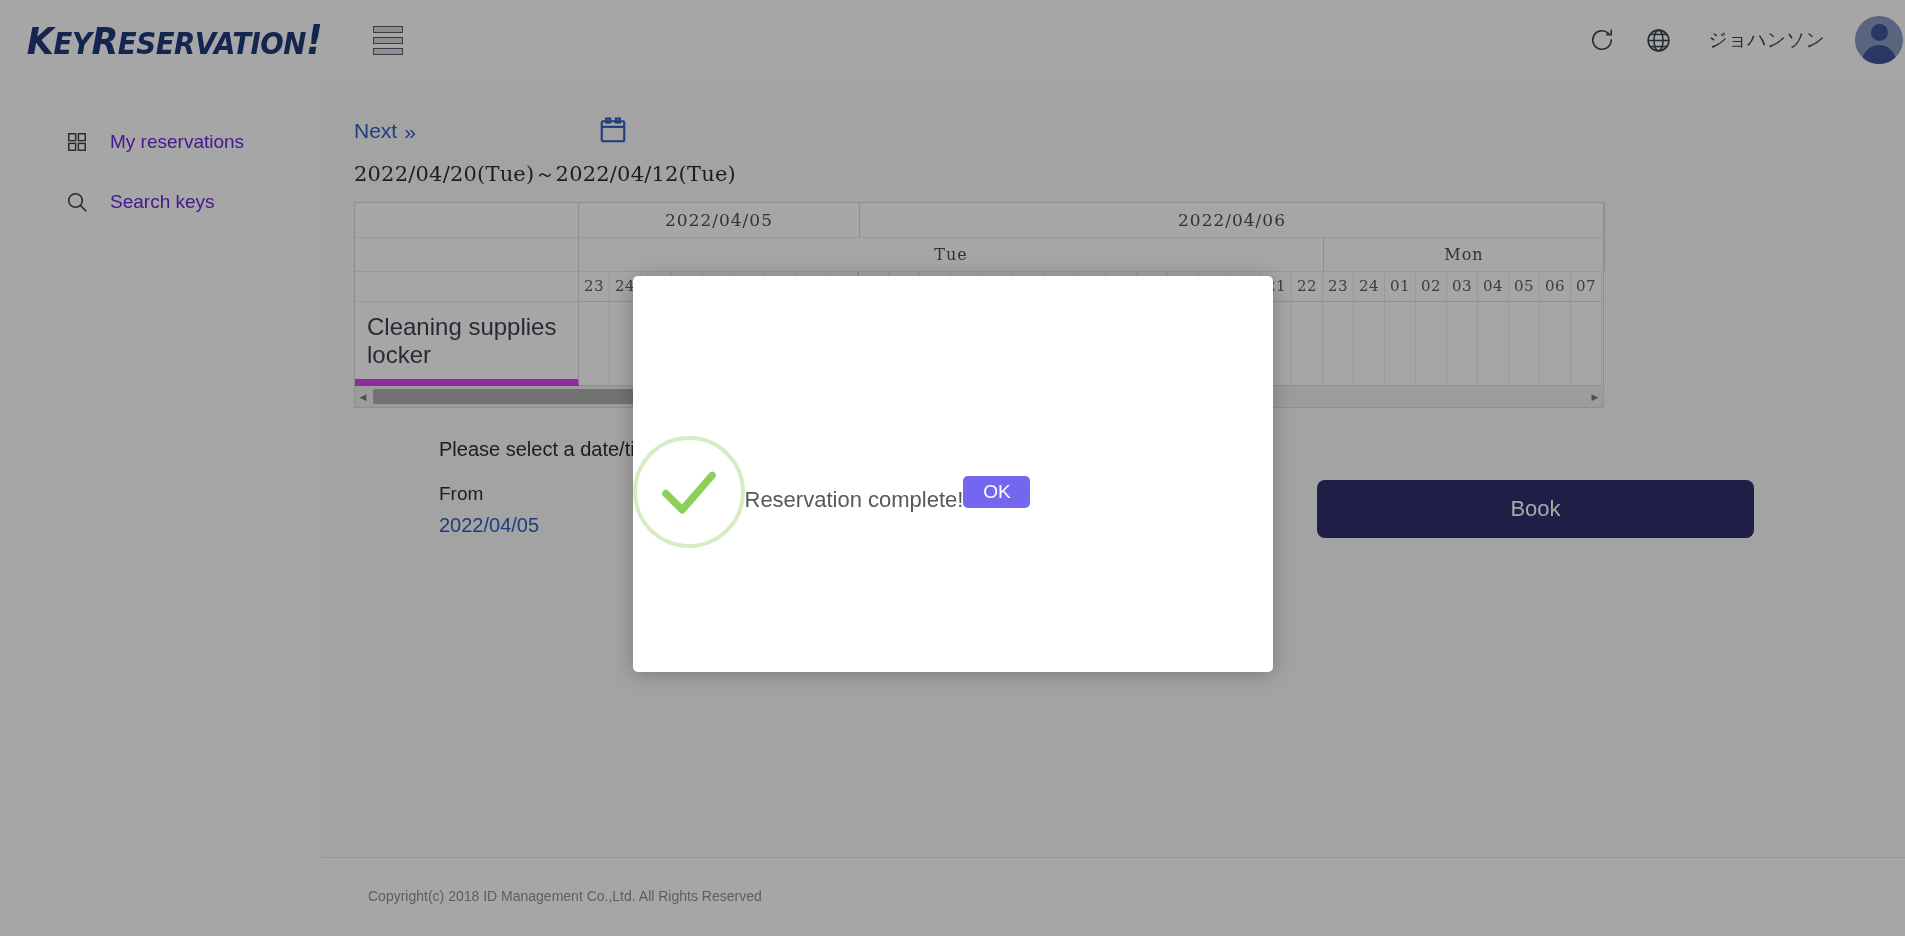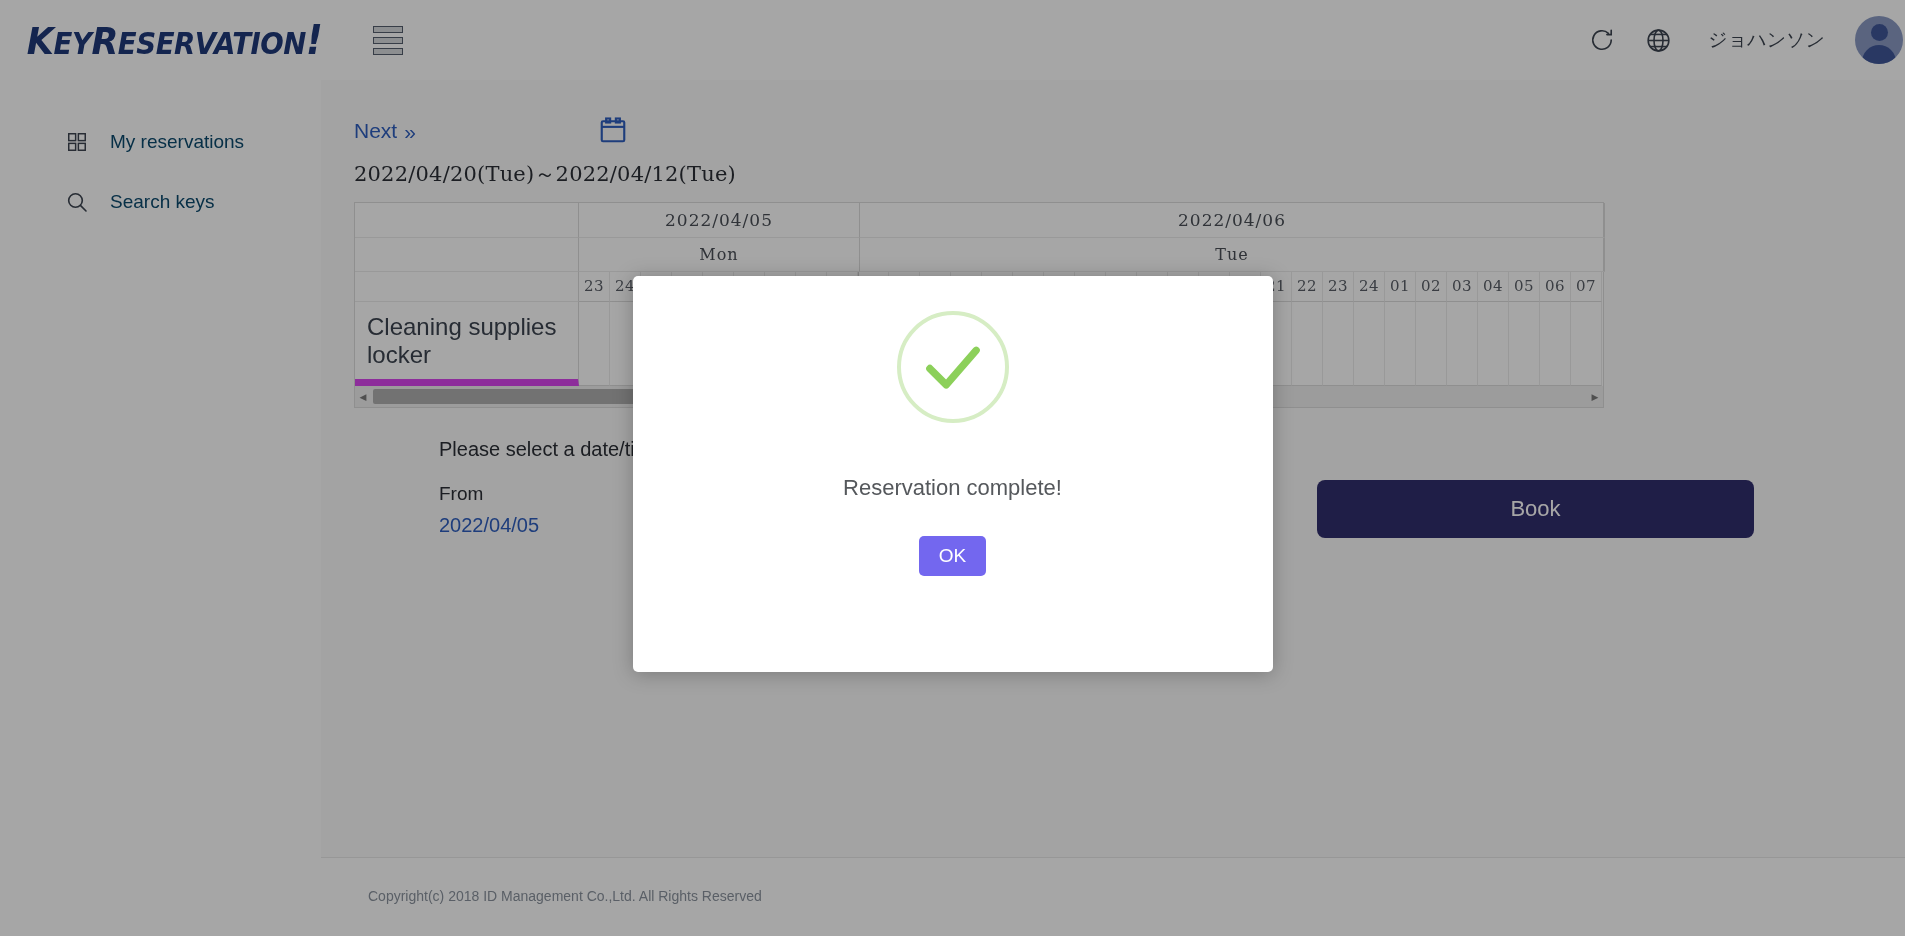--- a/index.html
+++ b/index.html
@@ -104,21 +104,21 @@
     display: flex; align-items: center;
     height: 60px; padding-left: 34px;
     cursor: pointer;
     color: #3c4450;
   }
   .side-icon {
     width: 30px; height: 30px;
     display: flex; align-items: center; justify-content: center;
     margin-right: 18px;
   }
-  .side-label { font-size: 19px; color: #0c4a6e; }
+  .side-label { font-size: 19px; color: #6d28d9; }
 
   
   .main {
     position: absolute; top: 80px; left: 293px;
     width: 1612px; height: 777px;
     background: #fafafa;
     padding: 34px 0 0 33px;
   }
   .toprow {
     display: flex; align-items: center;
@@ -284,36 +284,36 @@
     position: absolute; inset: 0;
     z-index: 1000;
     display: flex; align-items: flex-start; justify-content: center;
   }
   .modal {
     margin-top: 276px;
     width: 640px; height: 396px;
     background: #ffffff;
     border-radius: 5px;
     box-shadow: 0 2px 20px rgba(0,0,0,0.25);
-    display: flex; flex-direction: column; align-items: center;
+    display: flex; flex-direction: row; align-items: center;
   }
   .check-circle {
     margin-top: 35px;
     width: 112px; height: 112px;
     border-radius: 50%;
     border: 4px solid #d6edc4;
     display: flex; align-items: center; justify-content: center;
   }
   .modal-msg {
     margin-top: 52px;
     font-size: 22px; color: #55585c;
   }
   .ok-btn {
     margin-top: 35px;
-    width: 67px; height: 40px;
+    width: 67px; height: 32px;
     background: #7367ef;
     color: #fff; border: none; border-radius: 5px;
     font-size: 19px;
     font-family: "Liberation Sans", sans-serif;
     cursor: pointer;
   }
 </style>
 </head>
 <body>
 
@@ -395,22 +395,22 @@
     <div class="range">2022/04/20(Tue)～2022/04/12(Tue)</div>
 
     <div class="sched">
       <div class="srow daterow">
         <div class="namecell"></div>
         <div class="daygroup g1">2022/04/05</div>
         <div class="daygroup g2">2022/04/06</div>
       </div>
       <div class="srow dayrow">
         <div class="namecell"></div>
+        <div class="daygroup g2 dayname">Tue</div>
         <div class="daygroup g1 dayname">Mon</div>
-        <div class="daygroup g2 dayname">Tue</div>
       </div>
       <div class="srow hourrow" id="hour-row">
         <div class="namecell"></div>
       <div class="hourcell">23</div>
           <div class="hourcell">24</div>
           <div class="hourcell">01</div>
           <div class="hourcell">02</div>
           <div class="hourcell">03</div>
           <div class="hourcell">04</div>
           <div class="hourcell">05</div>

